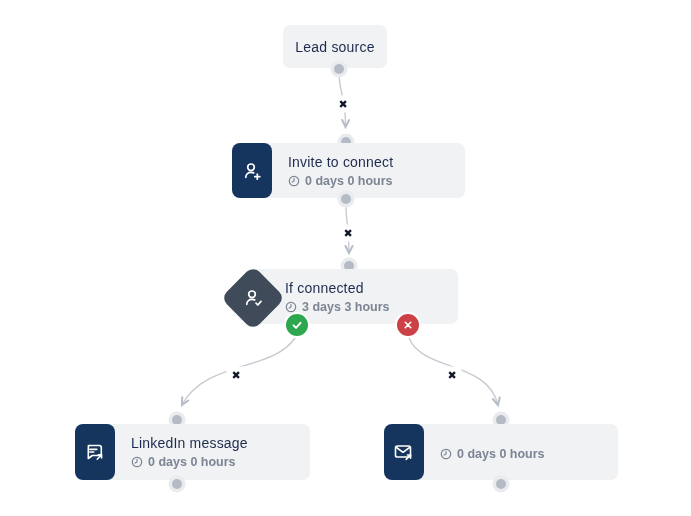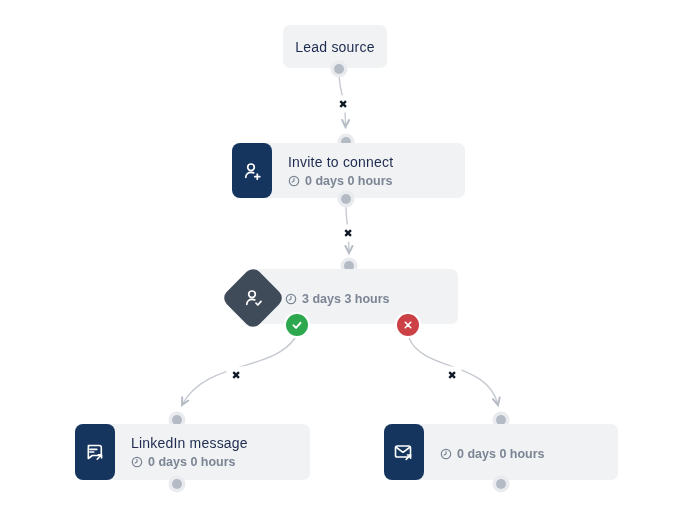--- a/index.html
+++ b/index.html
@@ -96,20 +96,21 @@
       </div>
     </div>
   </div>
   <span class="dot" style="left:346px;top:199px"></span>
 
   <button class="edge-x" style="left:348px;top:233px">✖</button>
 
   <span class="dot" style="left:349px;top:266px"></span>
   <div class="node" style="left:250px;top:269px;width:208px;height:55px;">
     <div class="body" style="padding-left:35px;">
+      <div class="node-title">If connected</div>
       <div class="delay">
         <svg width="12" height="12" viewBox="0 0 12 12" fill="none" stroke="#7c8594" stroke-width="1.2" stroke-linecap="round">
           <circle cx="6" cy="6" r="4.7"></circle>
             <path d="M6 3.6 L6 6 L4.2 7"></path>
         </svg>
         <span>3 days 3 hours</span>
       </div>
     </div>
   </div>
   <div class="diamond" style="left:230px;top:275px">

